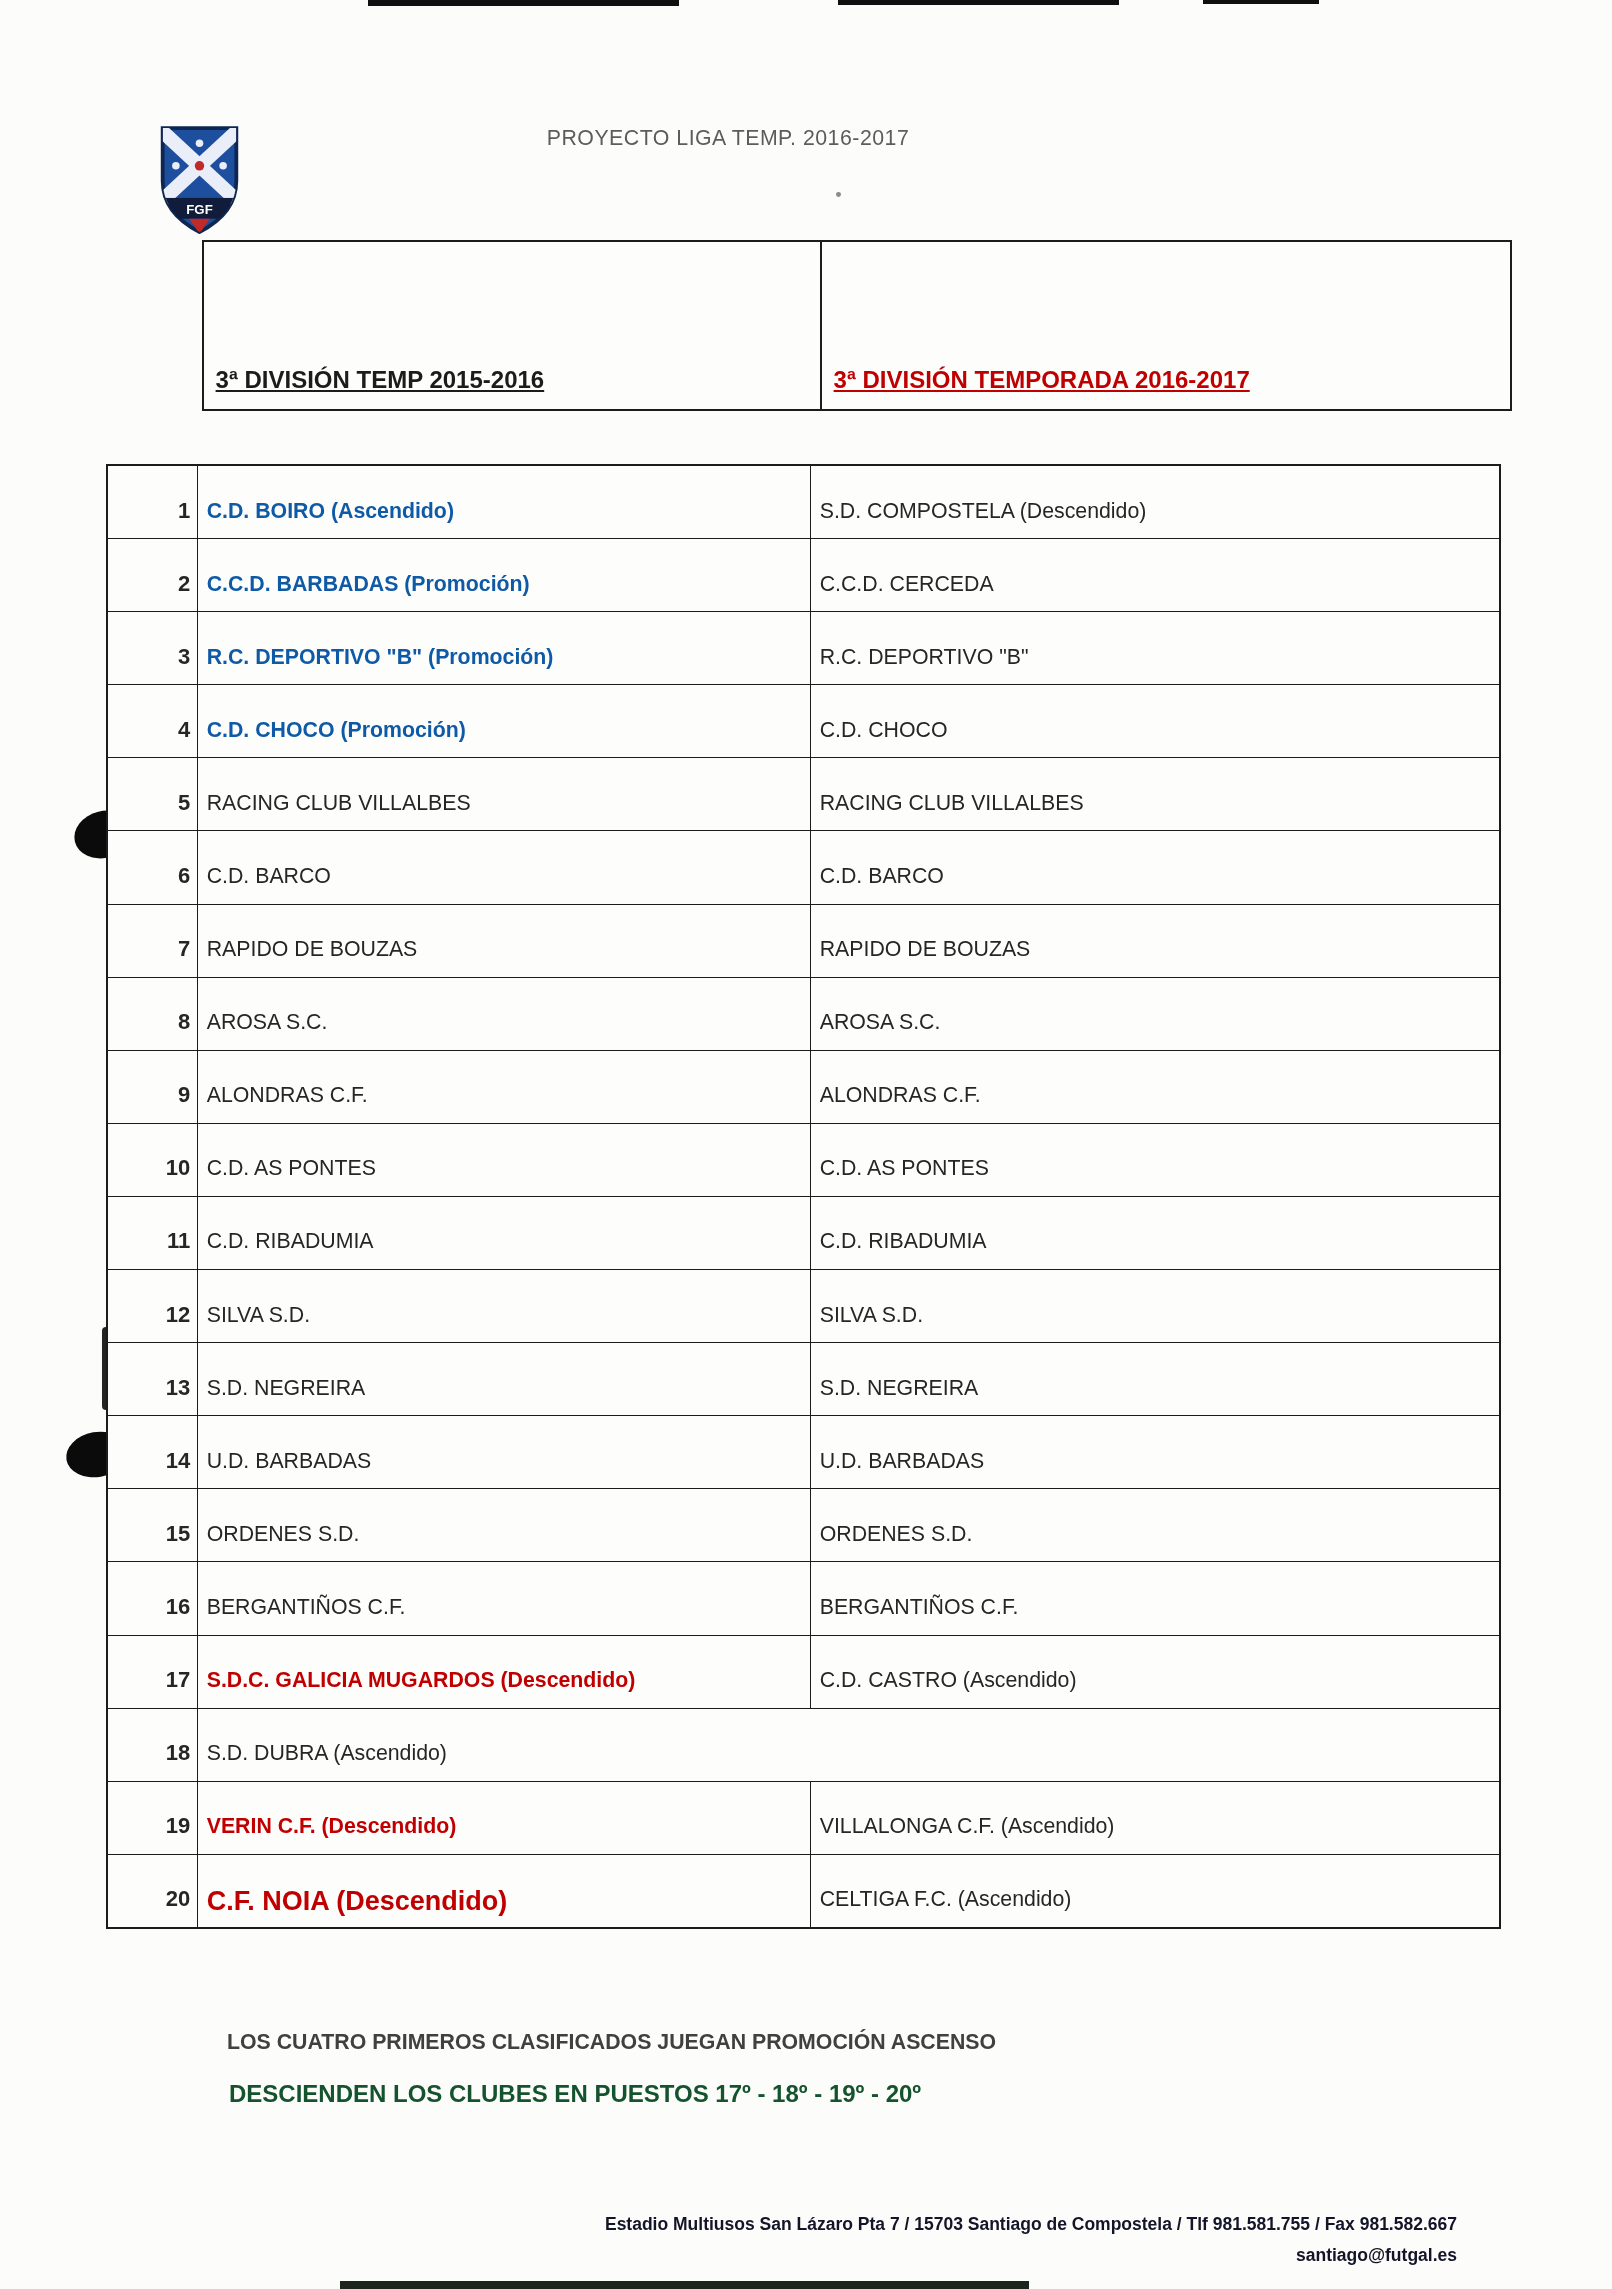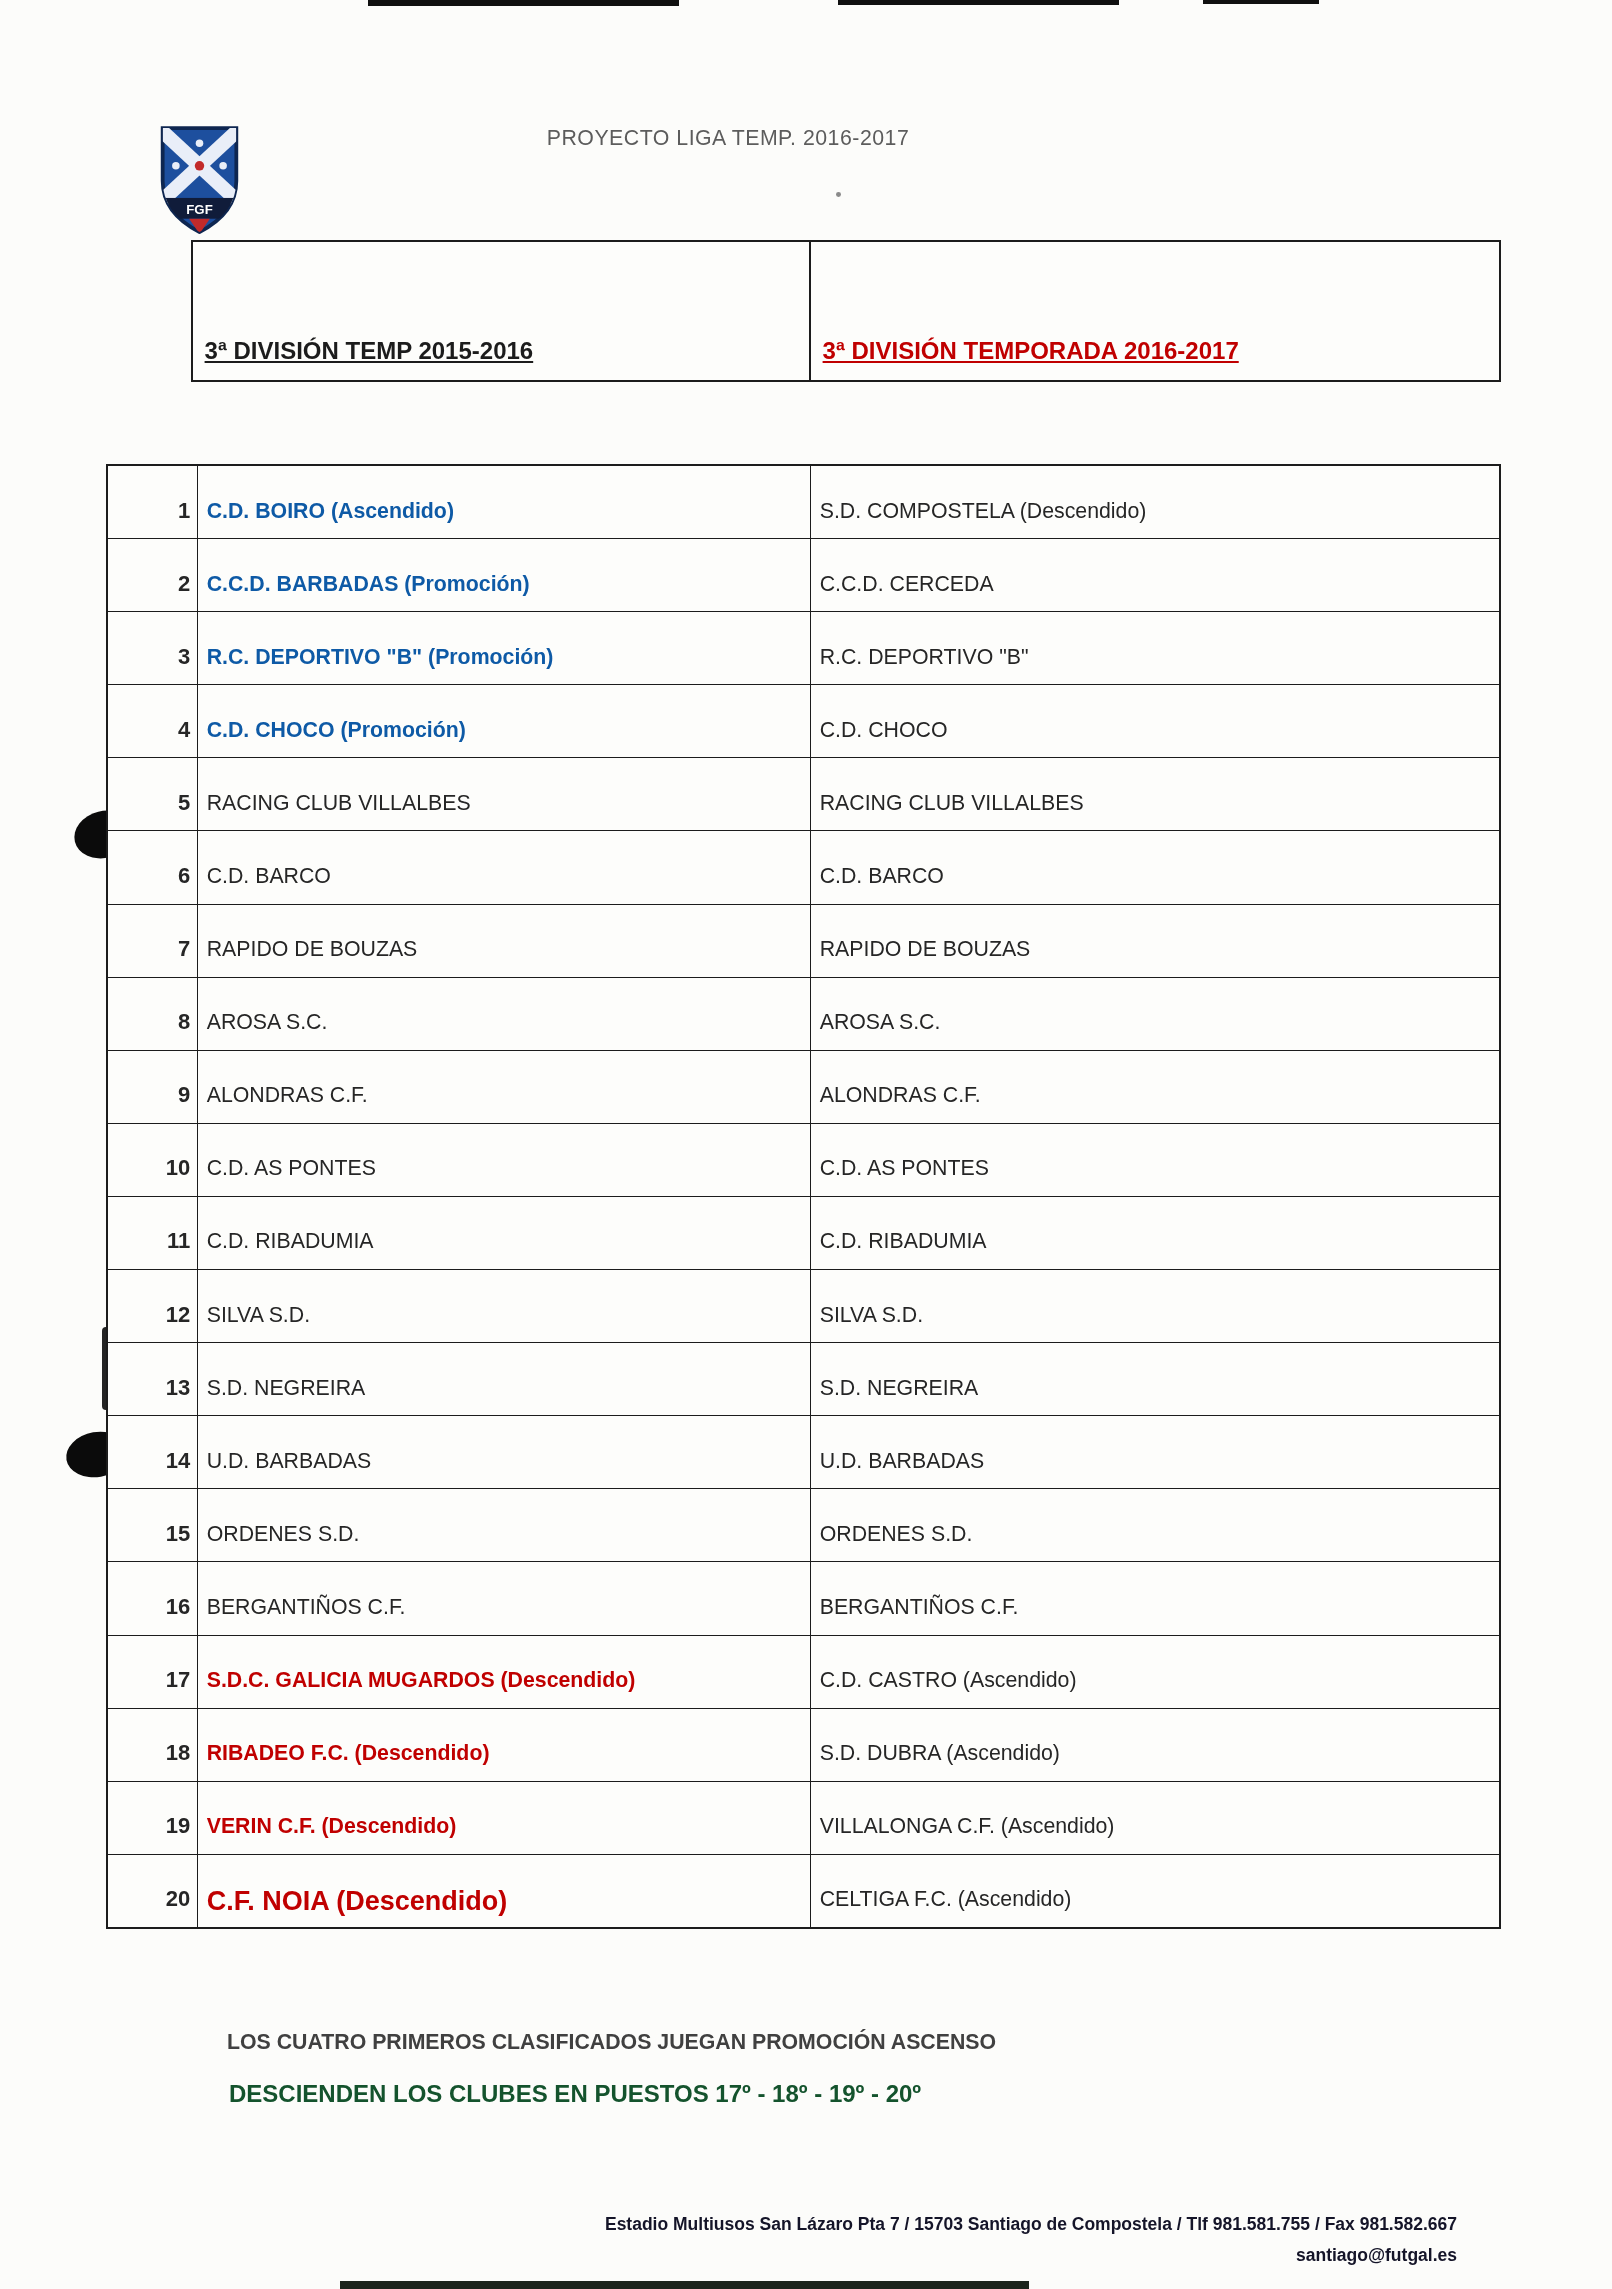--- a/index.html
+++ b/index.html
@@ -33,21 +33,21 @@
 
   
   .doc-title {
     position:absolute; top:126px; left:728px; transform:translateX(-50%);
     font-size:21.3px; color:#5c5c5c; letter-spacing:0.5px; white-space:nowrap;
   }
   .scan-dot { position:absolute; left:836px; top:192px; width:4.9px; height:4.9px; border-radius:50%; background:#8a8a8a; }
 
   
   .header-table {
-    position:absolute; left:191px; top:240px; width:1310px; height:142px;
+    position:absolute; left:202px; top:240px; width:1310px; height:171px;
     border:2.9px solid #1c1c1c; display:flex; background:#fdfdfb;
   }
   .header-cell { display:flex; align-items:flex-end; padding:0 0 15.5px 11.6px; }
   .header-cell.hleft { width:618px; border-right:2.9px solid #1c1c1c; }
   .header-cell.hright { flex:1; }
   .header-cell span { font-weight:bold; font-size:24px; text-decoration:underline; white-space:nowrap; }
   .header-cell.hleft span { color:#1c1c1c; }
   .header-cell.hright span { color:#c00000; }
 
   
@@ -209,21 +209,20 @@
         <div class="cell team-left ">BERGANTIÑOS C.F.</div>
         <div class="cell team-right">BERGANTIÑOS C.F.</div>
       </div>
       <div class="trow">
         <div class="cell num">17</div>
         <div class="cell team-left red">S.D.C. GALICIA MUGARDOS (Descendido)</div>
         <div class="cell team-right">C.D. CASTRO (Ascendido)</div>
       </div>
       <div class="trow">
         <div class="cell num">18</div>
-        <div class="cell team-left red">RIBADEO F.C. (Descendido)</div>
         <div class="cell team-right">S.D. DUBRA (Ascendido)</div>
       </div>
       <div class="trow">
         <div class="cell num">19</div>
         <div class="cell team-left red">VERIN C.F. (Descendido)</div>
         <div class="cell team-right">VILLALONGA C.F. (Ascendido)</div>
       </div>
       <div class="trow">
         <div class="cell num">20</div>
         <div class="cell team-left red big">C.F. NOIA (Descendido)</div>

